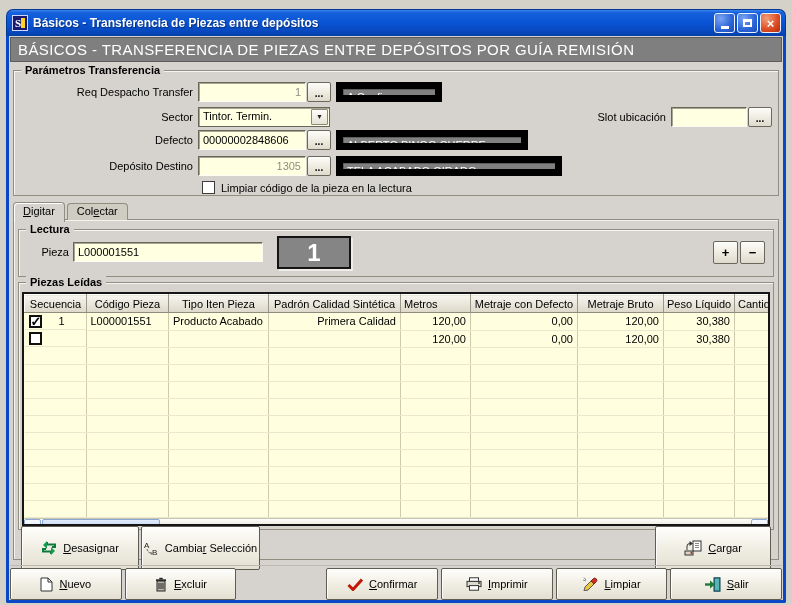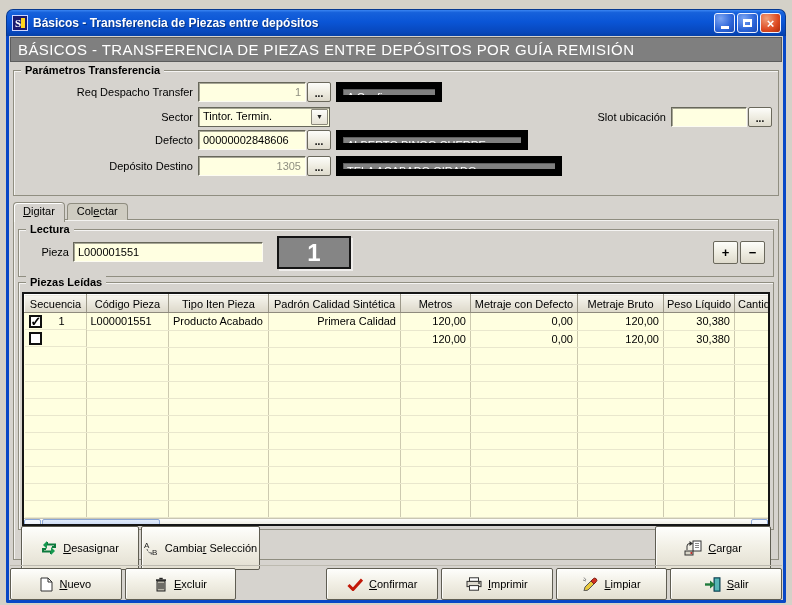--- a/index.html
+++ b/index.html
@@ -102,21 +102,21 @@
   
   .piezas { left:4px; right:4px; top:62px; height:248px; }
   .table-block { position:absolute; left:3px; right:3px; top:9px; bottom:3px; border:2px solid #151515; background:#ffffe0; overflow:hidden; display:flex; flex-direction:column; }
   table.grid { border-collapse:collapse; table-layout:fixed; width:754px; flex:0 0 auto; }
   table.grid th {
     height:18px; font-weight:normal; font-size:11px; text-align:center; white-space:nowrap; overflow:hidden;
     background:linear-gradient(180deg,#f7f5ee,#dcd8c9);
     border-top:1px solid #fff; border-left:1px solid #fdfcf5; border-right:1px solid #9c9889; border-bottom:1px solid #8f8b7d;
     padding:0 3px;
   }
-  table.grid th.left { text-align:center; }
+  table.grid th.left { text-align:left; }
   table.grid td {
     height:17px; font-size:11px; white-space:nowrap; overflow:hidden; padding:0 4px;
     border-right:1px solid #cdcab0; border-bottom:1px solid #e9e7cd; background:#ffffe0;
   }
   td.num, td.rt { text-align:right; }
   td.selcell { display:flex; align-items:center; height:17px; border-bottom:1px solid #e9e7cd; padding:0 2px; }
   td.selcell .seq { flex:1; text-align:center; }
   
   .hscroll { margin-top:auto; height:17px; background:linear-gradient(180deg,#fdfdfb,#f0eee4); border-top:1px solid #c9c6b4; position:relative; }
   .sb-arrow {
@@ -204,20 +204,24 @@
         <div class="gray-display" style="width:192px;">ALBERTO PINGO CHERRE</div>
       </div>
 
       <div class="prow" style="top:84px;">
         <div class="plabel">Depósito Destino</div>
         <input class="tfield dim" style="width: 108px;" readonly="" value="1305">
         <div class="browse-btn">...</div>
         <div class="gray-display" style="width:226px;">TELA ACABADO GIRADO</div>
       </div>
 
+      <div class="prow" style="top:106px; left:188px;">
+        <div class="checkbox"></div>
+        <div class="cb-label">Limpiar código de la pieza en la lectura</div>
+      </div>
     </div>
 
     <div class="tabstrip">
       <div class="tab active"><span><u>D</u>igitar</span></div>
       <div class="tab inactive"><span>Col<u>e</u>ctar</span></div>
     </div>
 
     <div class="tab-content">
 
       <div class="groupbox lectura">

